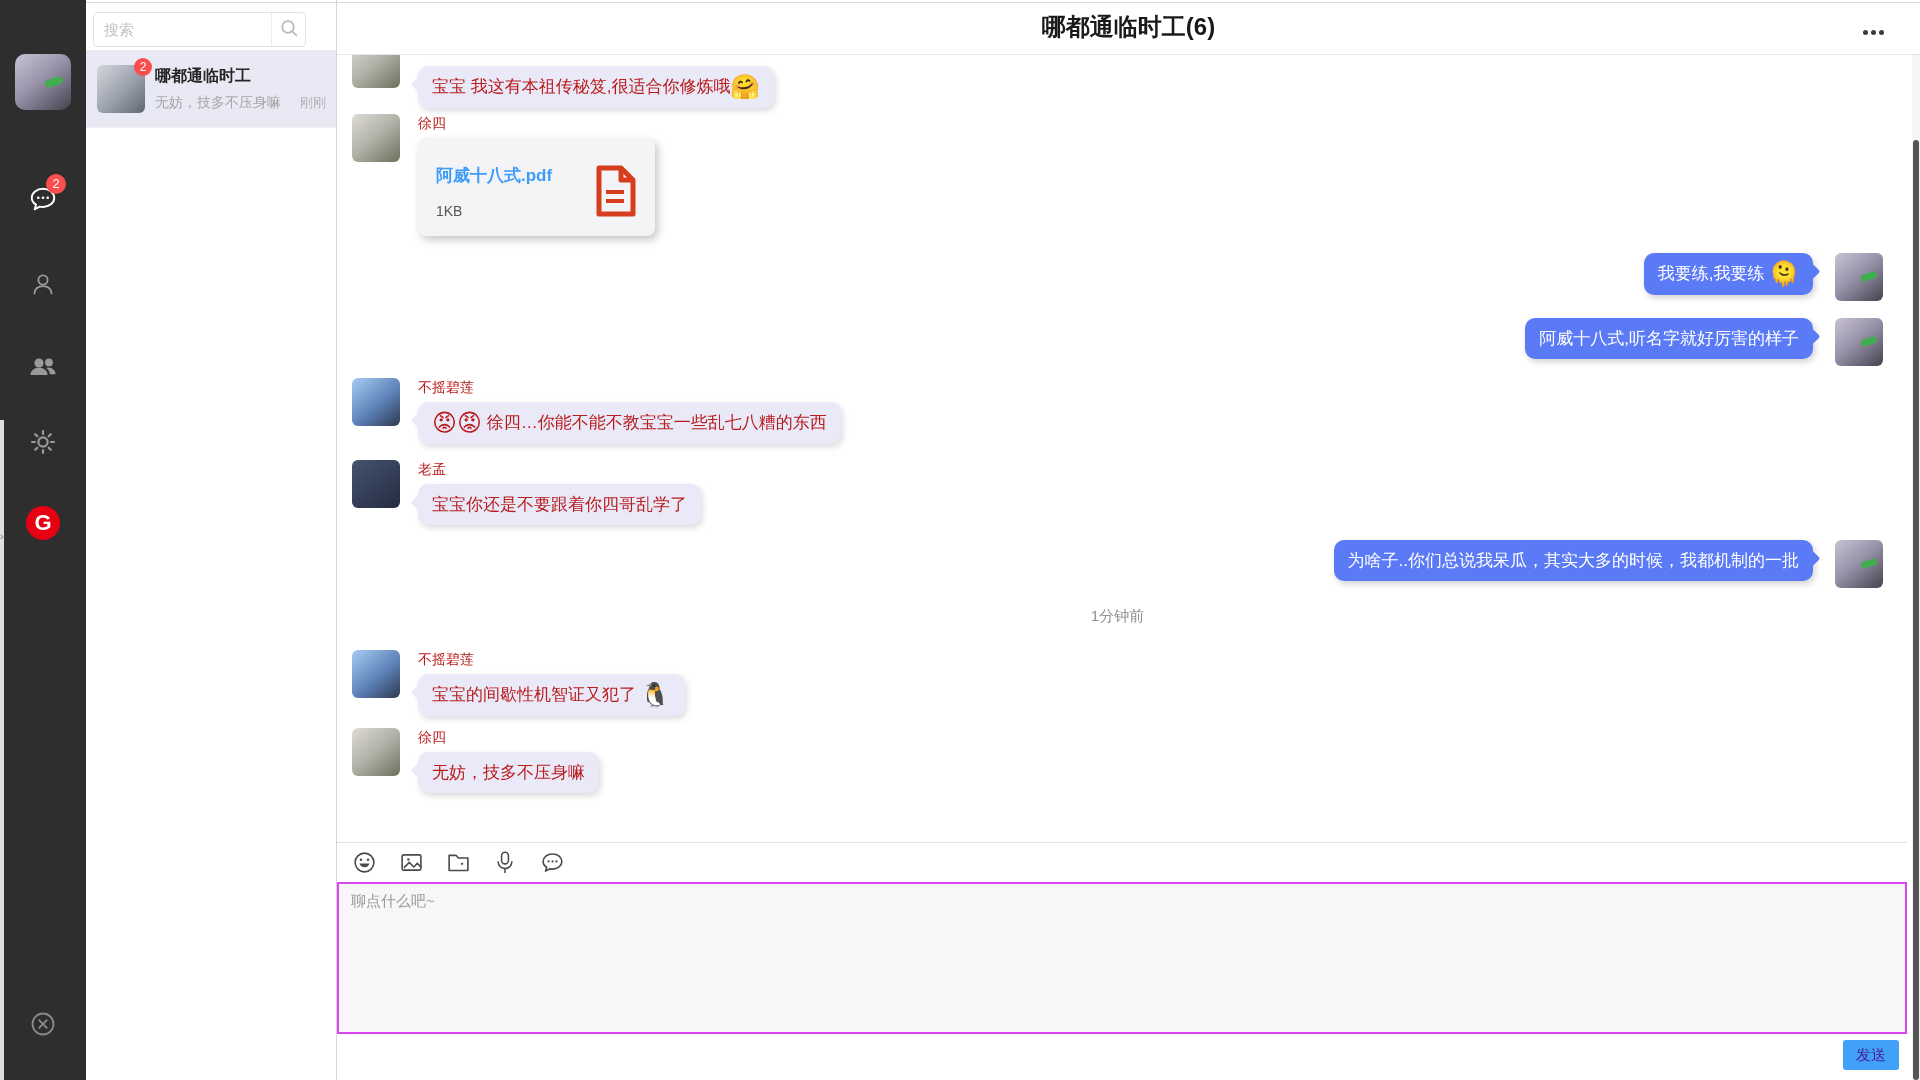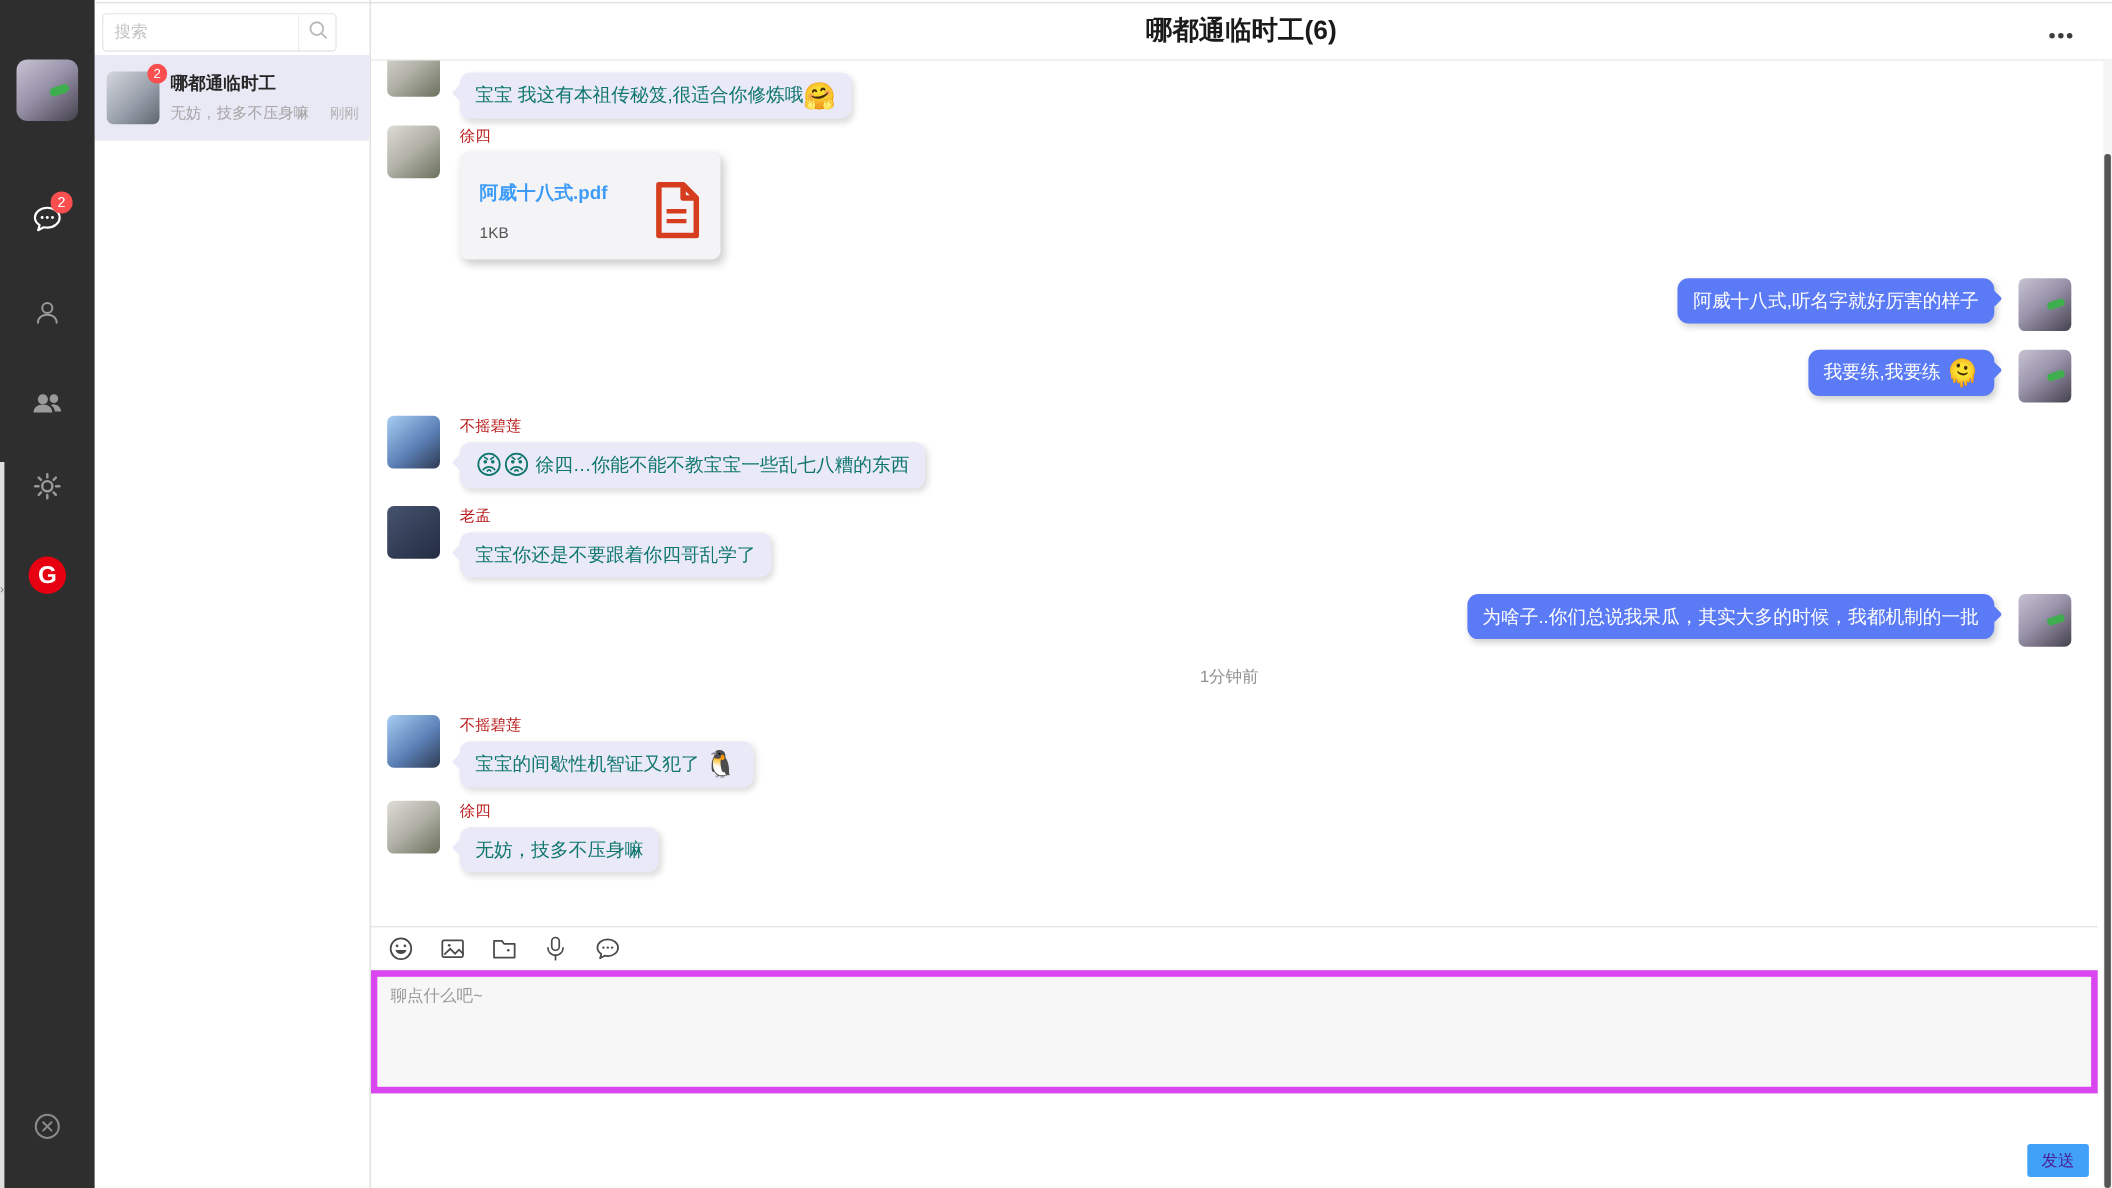--- a/index.html
+++ b/index.html
@@ -70,40 +70,40 @@
   .avatar{width:48px;height:48px;border-radius:6px;flex:0 0 48px;cursor:pointer;}
   .av-self{background:linear-gradient(140deg,#c7c2d2 0%,#9a94ab 45%,#45424e 100%);position:relative;overflow:hidden;}
   .av-self::after{content:'';position:absolute;left:26px;top:20px;width:16px;height:7px;background:#3fae4f;border-radius:3px;transform:rotate(-18deg);}
   .av-xusi{background:linear-gradient(140deg,#dedcd6 0%,#b0b0a6 50%,#6b705c 100%);}
   .av-buyaobilian{background:linear-gradient(140deg,#a7cdf2 0%,#5c82b8 55%,#2f3a52 100%);}
   .av-laomeng{background:linear-gradient(140deg,#46536e 0%,#232c42 100%);}
   .msg .content{margin-left:18px;max-width:1240px;}
   .msg.clipped .avatar{margin-top:-26px;}
   .sender-name{font-size:14px;color:#b91c1c;line-height:18px;margin-bottom:6px;}
   .bubble{position:relative;display:inline-block;border-radius:10px;padding:10px 14px;font-size:17px;line-height:21px;white-space:nowrap;}
-  .bubble.left{background:var(--bubble-left);color:#0f766e;box-shadow:2px 3px 6px rgba(0,0,0,0.14);}
+  .bubble.left{background:var(--bubble-left);color:#b91c1c;box-shadow:2px 3px 6px rgba(0,0,0,0.14);}
   .bubble.left::before{content:'';position:absolute;left:-5px;top:13px;width:11px;height:11px;background:var(--bubble-left);
     transform:rotate(45deg);border-radius:2px;}
   .bubble.right{background:var(--bubble-right);color:#fff;box-shadow:2px 3px 6px rgba(0,0,0,0.18);}
   .bubble.right::after{content:'';position:absolute;right:-5px;top:13px;width:11px;height:11px;background:var(--bubble-right);
     transform:rotate(45deg);border-radius:2px;}
   .msg.right .avatar{margin-left:22px;}
   .emoji{font-size:24px;line-height:21px;vertical-align:-3px;font-family:"DejaVu Sans",sans-serif;}
   .time-divider{text-align:center;font-size:15px;color:#8f8f8f;line-height:18px;}
 
   .file-card{width:237px;height:98px;background:#f4f4f6;border-radius:8px;box-shadow:3px 4px 9px rgba(0,0,0,0.22);
     padding:15px 18px 7px 18px;display:flex;justify-content:space-between;align-items:center;cursor:pointer;}
   .file-name{font-size:17px;font-weight:bold;color:var(--link-blue);margin-bottom:16px;white-space:nowrap;}
   .file-size{font-size:14px;color:#555;}
 
   
   .composer-toolbar{position:absolute;left:0;top:842px;right:13px;height:40px;border-top:1px solid #e0e0e0;
     display:flex;align-items:center;padding-left:13px;gap:19px;background:#fff;}
   .tool-btn{width:28px;height:28px;display:flex;align-items:center;justify-content:center;cursor:pointer;}
-  .input-panel{position:absolute;left:0;top:882px;right:13px;height:112px;background:#f7f7f7;border:6px solid #d946ef;}
+  .input-panel{position:absolute;left:0;top:882px;right:13px;height:152px;background:#f7f7f7;border:2px solid #d946ef;}
   .input-panel textarea{width:100%;height:100%;background:transparent;border:none;outline:none;resize:none;
     padding:8px 12px;font-size:15px;color:#333;font-family:"Liberation Sans","DejaVu Sans",sans-serif;}
   .input-panel textarea::placeholder{color:#9a9a9a;}
   .send-row{position:absolute;left:0;top:1034px;right:13px;height:46px;background:#fff;}
   .send-btn{position:absolute;right:8px;top:6px;width:56px;height:30px;background:var(--send-blue);color:#4c1d95;
     font-size:15px;border:none;border-radius:3px;cursor:pointer;font-family:"Liberation Sans","DejaVu Sans",sans-serif;}
 
   
   .scroll-track{position:absolute;right:0;top:55px;width:8px;height:1025px;background:#f5f5f5;}
   .scroll-thumb{position:absolute;left:1px;top:85px;width:6px;height:940px;background:#555;border-radius:3px;cursor:pointer;}
@@ -239,25 +239,25 @@
               <svg width="44" height="52" viewBox="0 0 44 52">
                 <path d="M6 3h22l12 12v34H6z" fill="none" stroke="#d63c1e" stroke-width="5" stroke-linejoin="round"></path>
                 <path d="M28 3v12h12" fill="none" stroke="#d63c1e" stroke-width="5" stroke-linejoin="round"></path>
                 <line x1="13" y1="27" x2="31" y2="27" stroke="#d63c1e" stroke-width="4"></line>
                 <line x1="13" y1="36" x2="31" y2="36" stroke="#d63c1e" stroke-width="4"></line>
               </svg>
             </div>
           </div>
         </div>
         <div class="msg right" style="margin-top: 17px;">
+          <div class="bubble right">我要练,我要练 <span class="emoji">🫠</span></div>
+          <div class="avatar av-self"></div>
+        </div>
+        <div class="msg right" style="margin-top: 17px;">
           <div class="bubble right">阿威十八式,听名字就好厉害的样子</div>
-          <div class="avatar av-self"></div>
-        </div>
-        <div class="msg right" style="margin-top: 17px;">
-          <div class="bubble right">我要练,我要练 <span class="emoji">🫠</span></div>
           <div class="avatar av-self"></div>
         </div>
         <div class="msg left" style="margin-top: 12px;">
           <div class="avatar av-buyaobilian"></div>
           <div class="content"><div class="sender-name">不摇碧莲</div><div class="bubble left"><span class="emoji">😡</span><span class="emoji">😡</span> 徐四…你能不能不教宝宝一些乱七八糟的东西</div></div>
         </div>
         <div class="msg left" style="margin-top: 16px;">
           <div class="avatar av-laomeng"></div>
           <div class="content"><div class="sender-name">老孟</div><div class="bubble left">宝宝你还是不要跟着你四哥乱学了</div></div>
         </div>

